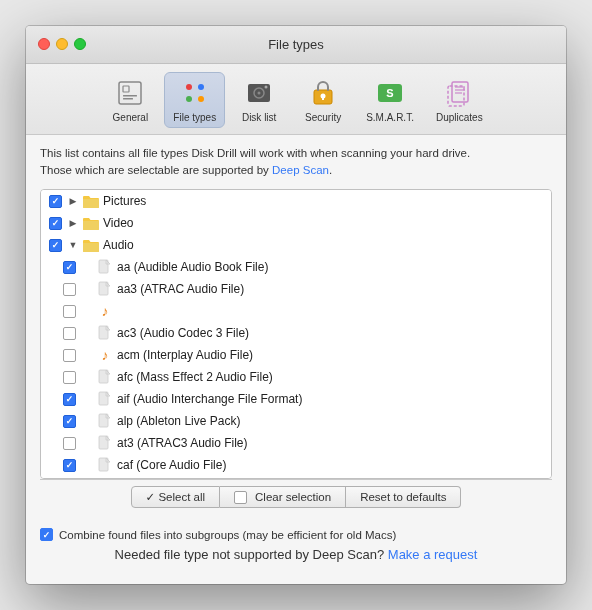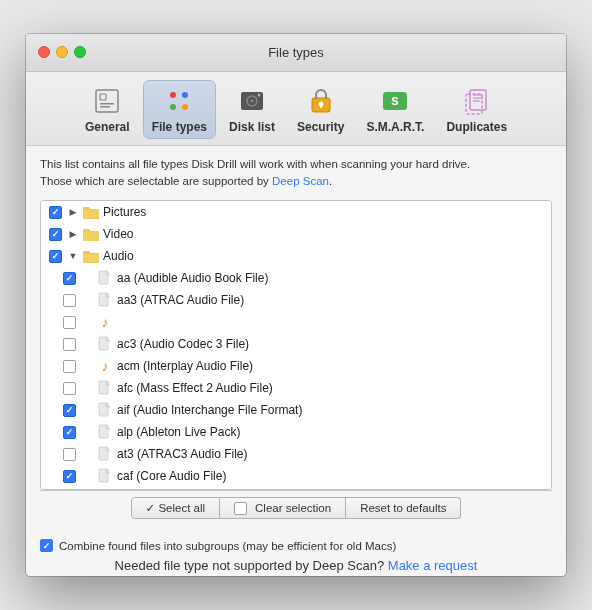--- a/index.html
+++ b/index.html
@@ -73,24 +73,23 @@
       border: 1px solid transparent;
     }
     .toolbar-icon {
       width: 32px;
       height: 32px;
       display: flex;
       align-items: center;
       justify-content: center;
     }
     .toolbar-label {
-      font-size: 12px;
+      font-size: 10px;
       color: #333;
       white-space: nowrap;
-      font-weight: bold;
     }
     .content {
       background: #f5f5f5;
       padding: 10px 14px;
     }
     .description {
       font-size: 11.5px;
       color: #333;
       line-height: 1.5;
       margin-bottom: 10px;
@@ -206,21 +205,21 @@
     .bottom-btn:first-child {
       border-radius: 4px 0 0 4px;
     }
     .bottom-btn:last-child {
       border-radius: 0 4px 4px 0;
     }
     .bottom-btn:not(:first-child) {
       border-left: none;
     }
     .footer {
-      padding: 6px 14px 3px;
+      padding: 6px 14px 22px;
     }
     .combine-row {
       display: flex;
       align-items: center;
       gap: 6px;
       margin-bottom: 6px;
     }
     .combine-checkbox {
       width: 13px;
       height: 13px;

